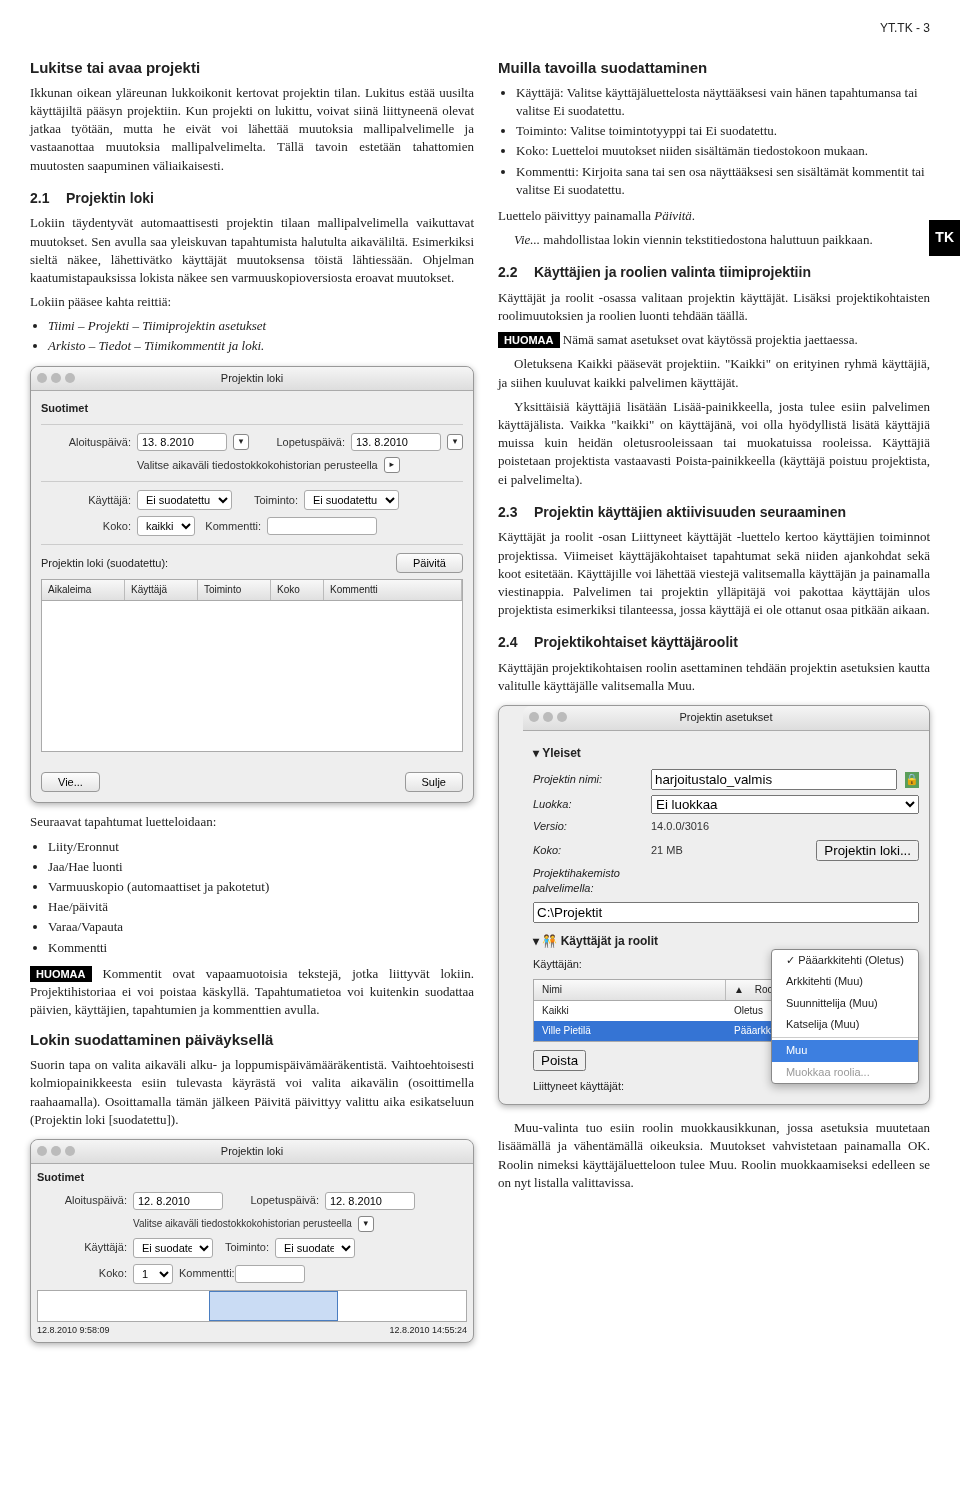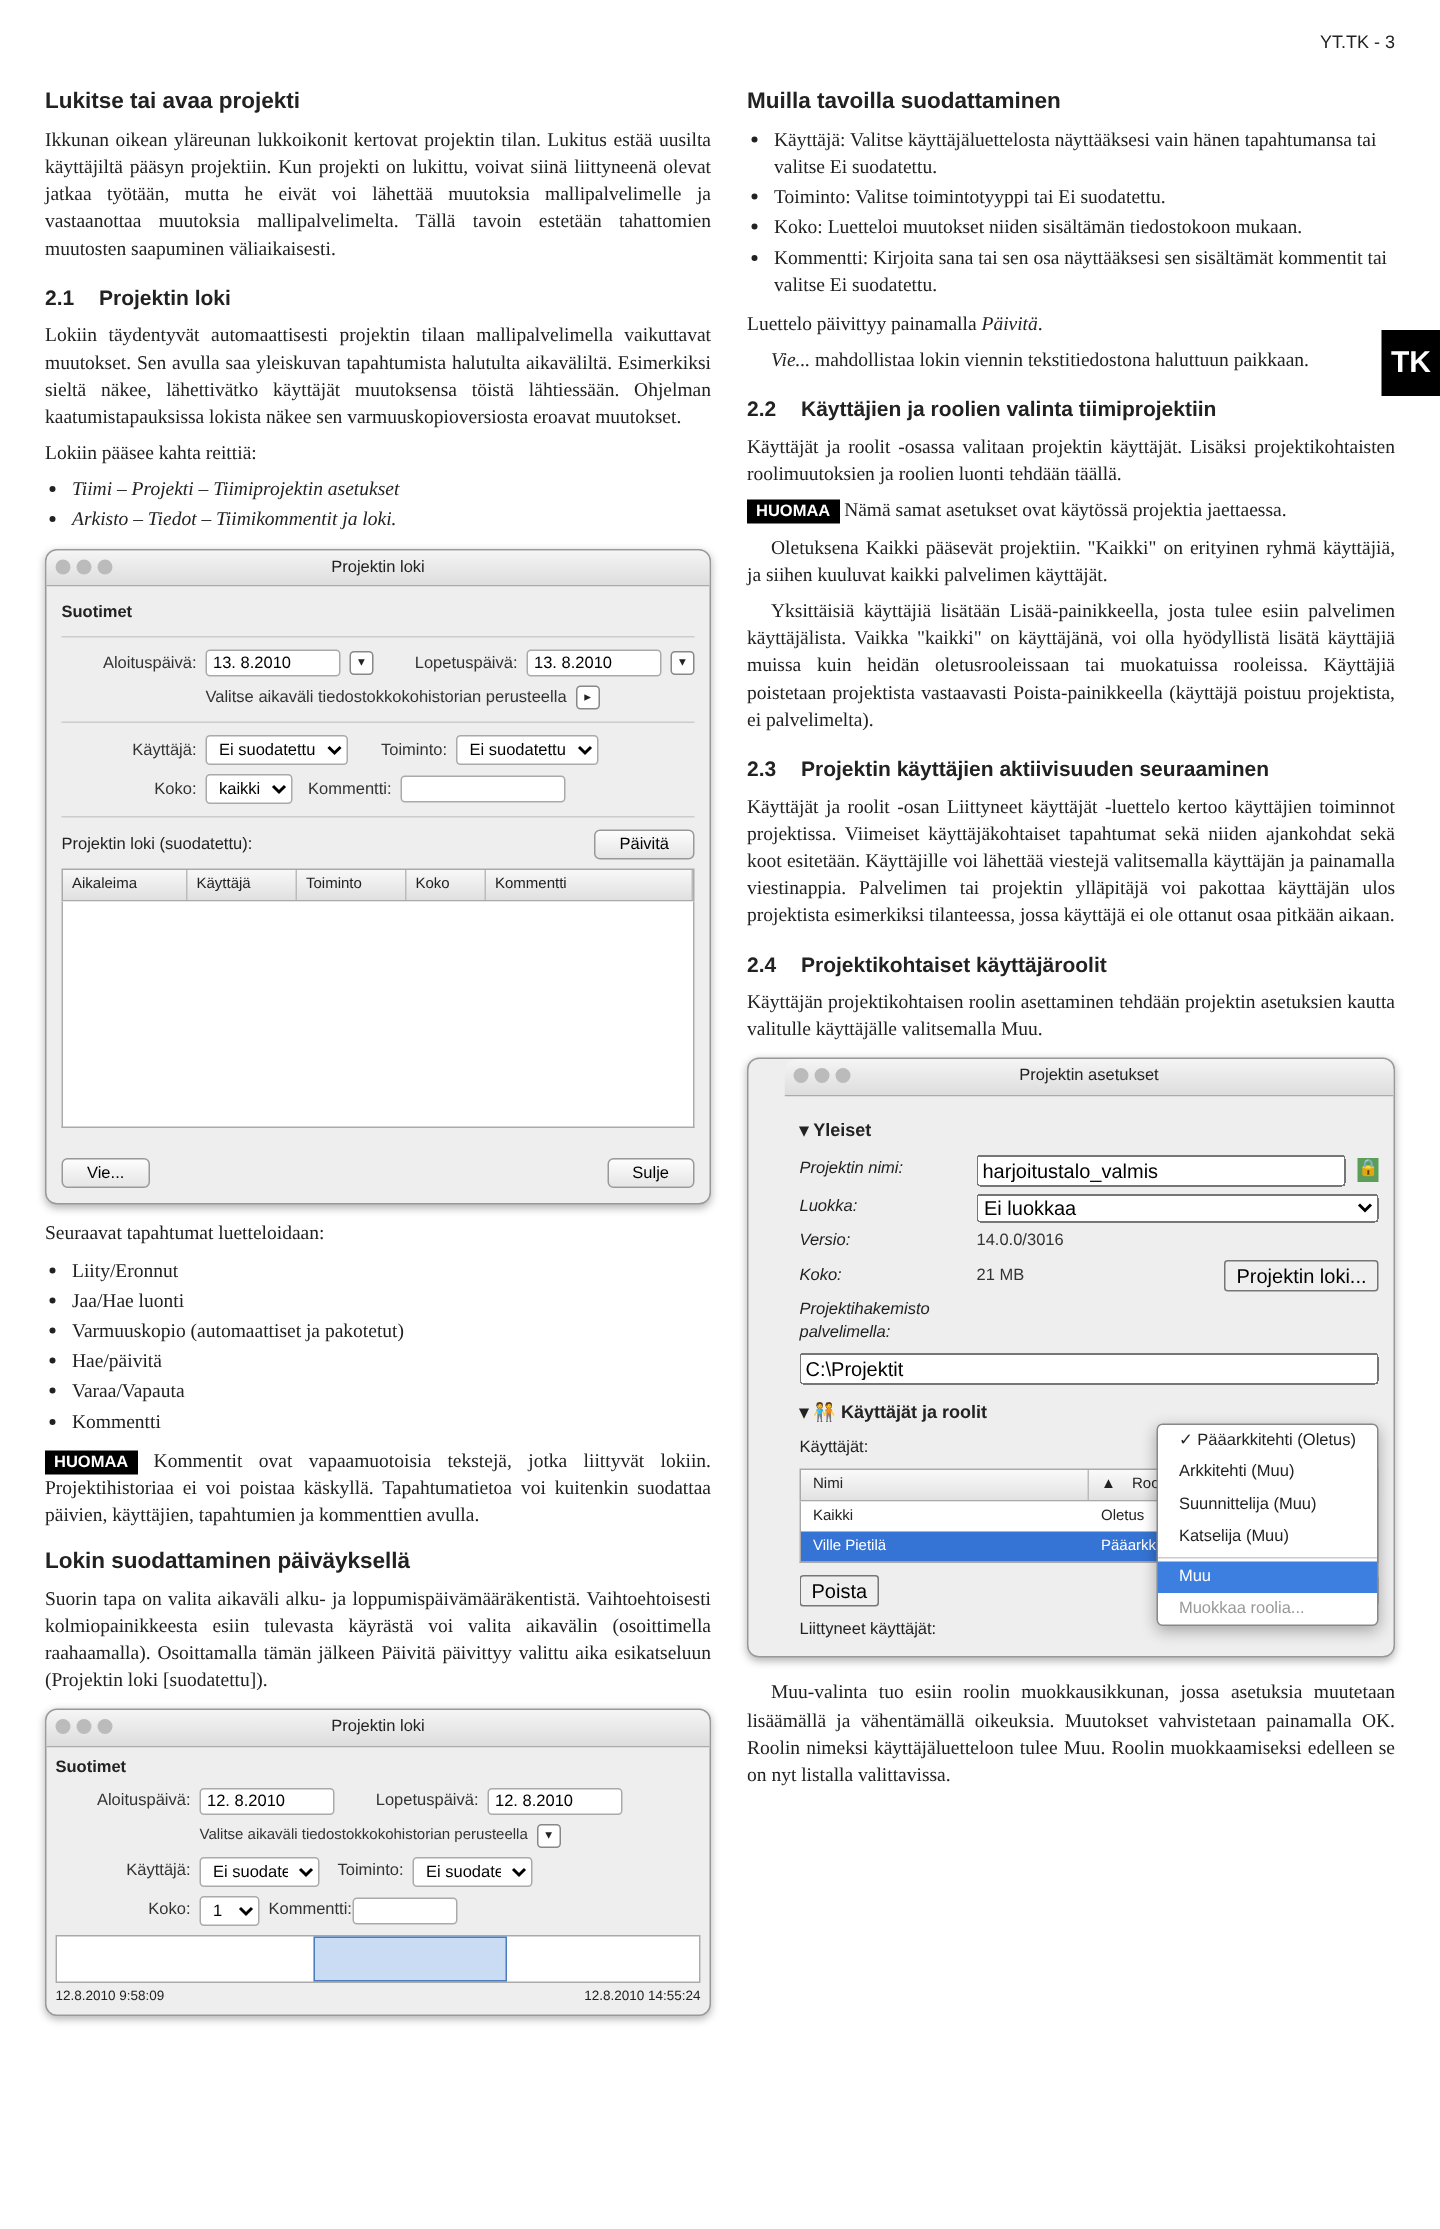--- a/index.html
+++ b/index.html
@@ -6,21 +6,21 @@
 .page-header { text-align: right; font-size: 12px; font-family: Arial, sans-serif; margin-bottom: 10px; }
 .columns { display: flex; gap: 24px; }
 .col { flex: 1; }
 h2.main-h { font-family: Arial, sans-serif; font-weight: bold; font-size: 15px; margin: 10px 0 6px; }
 h3.sub-h { font-family: Arial, sans-serif; font-weight: bold; font-size: 14px; margin: 14px 0 6px; }
 h3.sub-h .num { display: inline-block; width: 36px; }
 p { margin: 6px 0; text-align: justify; }
 ul.body-list { margin: 4px 0 8px 18px; padding: 0; }
 ul.body-list li { margin: 2px 0; }
 .note-badge { background: #000; color: #fff; font-family: Arial, sans-serif; font-size: 11px; padding: 2px 6px; font-weight: bold; }
-.tab-badge { position: absolute; right: -30px; top: 200px; background: #000; color: #fff; font-family: Arial, sans-serif; font-weight: bold; font-size: 20px; padding: 8px 6px; writing-mode: horizontal-tb; }
+.tab-badge { position: absolute; right: -30px; top: 200px; background: #000; color: #fff; font-family: Arial, sans-serif; font-weight: bold; font-size: 14px; padding: 8px 6px; writing-mode: horizontal-tb; }
 .dialog { border: 1px solid #999; border-radius: 8px; background: #eee; font-family: 'Lucida Grande', Arial, sans-serif; font-size: 11px; margin: 10px 0; box-shadow: 0 2px 6px rgba(0,0,0,0.3); }
 .dialog .titlebar { text-align: center; padding: 4px; background: linear-gradient(#f5f5f5,#ddd); border-bottom: 1px solid #aaa; border-radius: 8px 8px 0 0; position: relative; }
 .dialog .traffic { position: absolute; left: 6px; top: 6px; display: flex; gap: 4px; }
 .dialog .traffic span { width: 10px; height: 10px; border-radius: 50%; background: #bbb; display: inline-block; }
 .dialog .content { padding: 10px; }
 .dialog .row { display: flex; align-items: center; margin: 6px 0; gap: 6px; }
 .dialog .row-sep { border-top: 1px solid #ccc; margin: 8px 0; }
 .dialog label { color: #333; width: 90px; text-align: right; }
 .dialog label.wide { width: auto; text-align: left; }
 .dialog input[type=text], .dialog select { background: #fff; border: 1px solid #aaa; border-radius: 3px; padding: 2px 4px; font-size: 11px; }
@@ -245,21 +245,21 @@
               <button class="mac-btn">Projektin loki...</button>
             </div>
       <div class="form-row">
               <label class="wide">Projektihakemisto palvelimella:</label>
             </div>
       <div class="form-row">
               <input type="text" style="flex: 1 1 0%;" value="C:\Projektit">
             </div>
 
       <div class="section-label" style="margin-top:10px">▾ 🧑‍🤝‍🧑 <span>Käyttäjät ja roolit</span></div>
-      <div>Käyttäjät:</div>
+      <div>Käyttäjän:</div>
       <div class="users-table">
         <div class="users-head">
           <span>Nimi</span>
           <span>▲ <span>Rooli</span></span>
         </div>
         <div class="users-body">
           <div class="user-row">
                   <span>Kaikki</span>
                   <span>Oletus</span>
                 </div>

